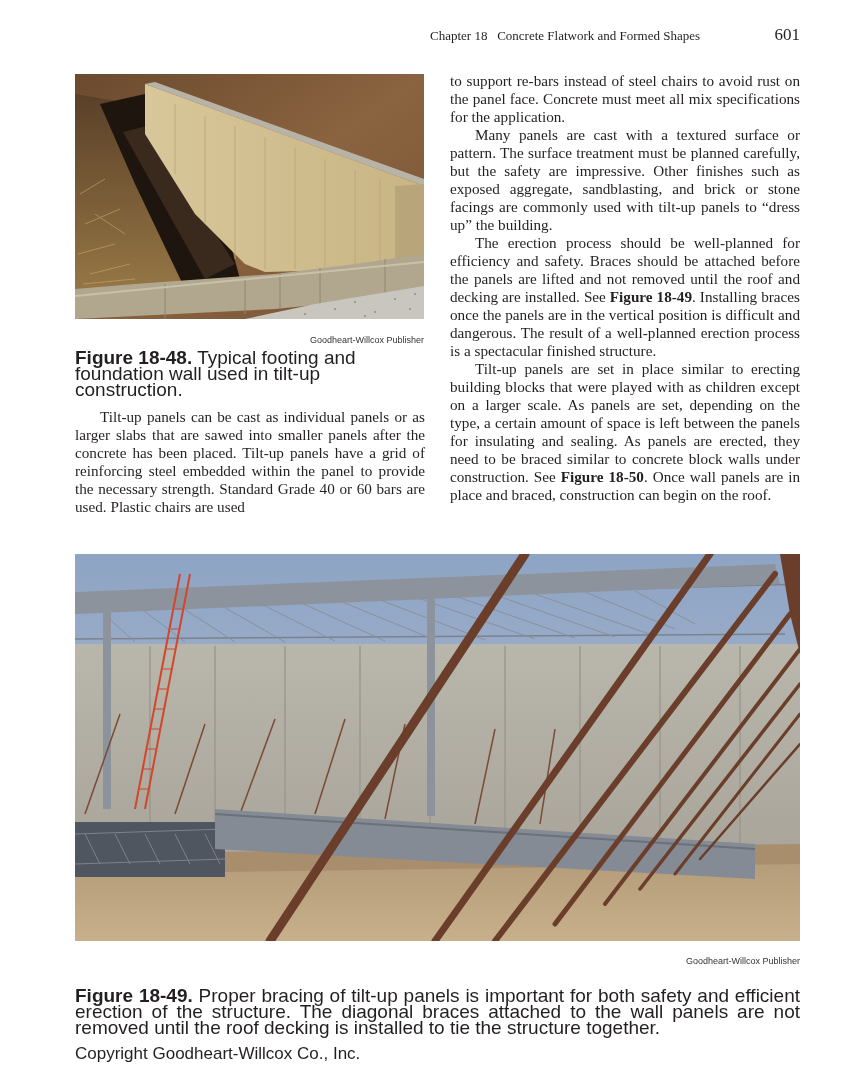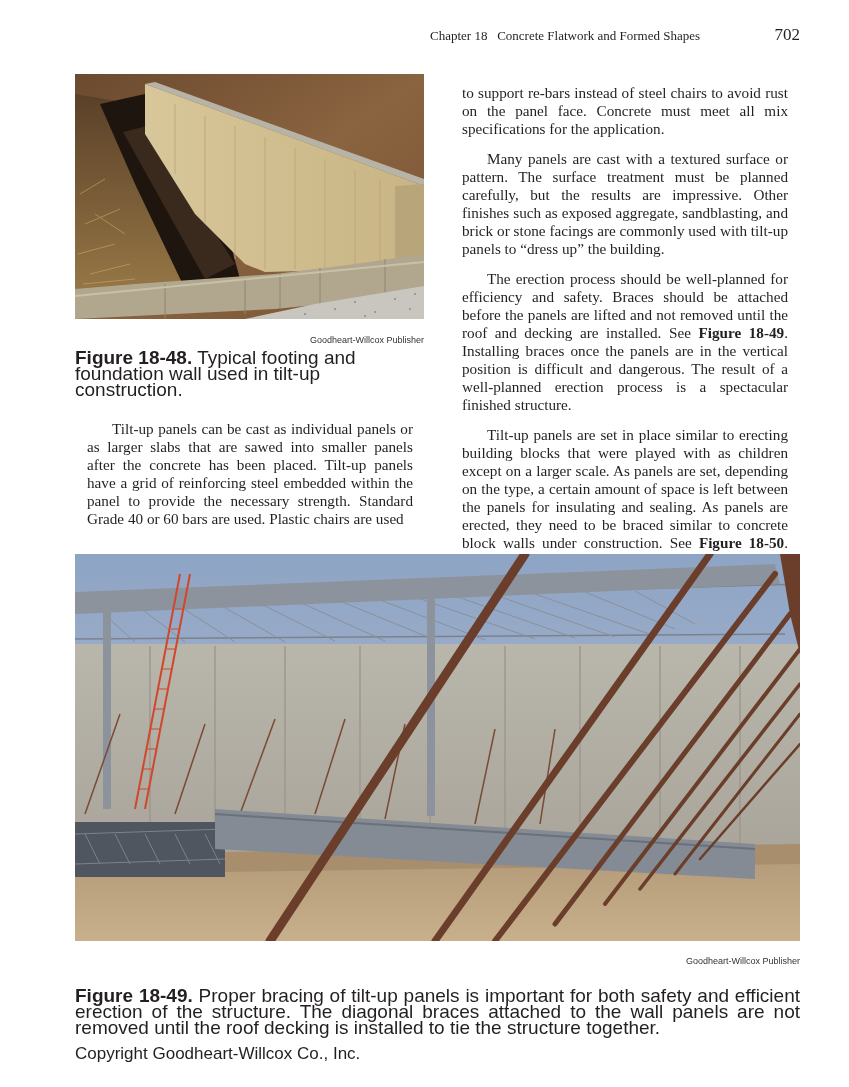--- a/index.html
+++ b/index.html
@@ -10,33 +10,33 @@
   .running-head { position: absolute; top: 26px; left: 420px; width: 380px; height: 20px; }
   .running-head .chapter { position: absolute; left: 10px; top: 2px; font-size: 13px; }
   .running-head .pageno { position: absolute; right: 0; top: -1px; font-size: 17px; }
 
   .fig48 { position: absolute; left: 75px; top: 74px; width: 349px; height: 245px; overflow: hidden; }
   .credit { position: absolute; font-size: 9px; text-align: right; color: #333; }
   .caption { position: absolute; font-size: 19px; line-height: 16px; }
   .caption b { font-weight: bold; }
 
   .col { position: absolute; font-size: 15.2px; line-height: 18px; text-align: justify; }
-  .col p { margin: 12px; text-indent: 25px; }
+  .col p { margin: 0; text-indent: 25px; }
   .col p.noindent { text-indent: 0; }
   .col p.last { text-align-last: left; }
 
   .fig49 { position: absolute; left: 75px; top: 554px; width: 725px; height: 387px; overflow: hidden; }
   .copyright { position: absolute; left: 75px; top: 1044px; font-size: 17px; }
 </style>
 </head>
 <body>
 
 <div class="running-head serif">
   <span class="chapter" style="white-space:pre;">Chapter 18   Concrete Flatwork and Formed Shapes</span>
-  <span class="pageno">702</span>
+  <span class="pageno">601</span>
 </div>
 
 <div class="fig48" role="img" aria-label="Concrete foundation wall and footing in an excavated trench">
   <svg width="349" height="245" viewBox="0 0 349 245" xmlns="http://www.w3.org/2000/svg">
     <defs>
       <linearGradient id="dirt" x1="0" y1="0" x2="1" y2="1">
         <stop offset="0" stop-color="#6b4a2e"></stop>
         <stop offset="0.5" stop-color="#8a6340"></stop>
         <stop offset="1" stop-color="#7a5535"></stop>
       </linearGradient>
@@ -108,21 +108,21 @@
 <div class="caption sans" style="left:75px; top:350px; width:352px;">
   <b>Figure 18-48.</b><span> Typical footing and foundation wall used in tilt-up construction.</span>
 </div>
 
 <div class="col serif" style="left:75px; top:408px; width:350px;">
   <p class="last">Tilt-up panels can be cast as individual panels or as larger slabs that are sawed into smaller panels after the concrete has been placed. Tilt-up panels have a grid of reinforcing steel embedded within the panel to provide the necessary strength. Standard Grade 40 or 60 bars are used. Plastic chairs are used</p>
 </div>
 
 <div class="col serif" style="left:450px; top:72px; width:350px;">
   <p class="noindent">to support re-bars instead of steel chairs to avoid rust on the panel face. Concrete must meet all mix specifications for the application.</p>
-  <p>Many panels are cast with a textured surface or pattern. The surface treatment must be planned carefully, but the results are impressive. Other finishes such as exposed aggregate, sandblasting, and brick or stone facings are commonly used with tilt-up panels to “dress up” the building.</p>
+  <p>Many panels are cast with a textured surface or pattern. The surface treatment must be planned carefully, but the safety are impressive. Other finishes such as exposed aggregate, sandblasting, and brick or stone facings are commonly used with tilt-up panels to “dress up” the building.</p>
   <p><span>The erection process should be well-planned for efficiency and safety. Braces should be attached before the panels are lifted and not removed until the roof and decking are installed. See </span><b>Figure 18-49</b><span>. Installing braces once the panels are in the vertical position is difficult and dangerous. The result of a well-planned erection process is a spectacular finished structure.</span></p>
   <p class="last"><span>Tilt-up panels are set in place similar to erecting building blocks that were played with as children except on a larger scale. As panels are set, depending on the type, a certain amount of space is left between the panels for insulating and sealing. As panels are erected, they need to be braced similar to concrete block walls under construction. See </span><b>Figure 18-50</b><span>. Once wall panels are in place and braced, construction can begin on the roof.</span></p>
 </div>
 
 <div class="fig49" role="img" aria-label="Tilt-up concrete wall panels braced with diagonal steel pipe braces, roof joists and steel beam">
   <svg width="725" height="387" viewBox="0 0 725 387" xmlns="http://www.w3.org/2000/svg">
     <defs>
       <linearGradient id="sky" x1="0" y1="0" x2="0" y2="1">
         <stop offset="0" stop-color="#8ea4c4"></stop>
         <stop offset="1" stop-color="#b5c2d6"></stop>

